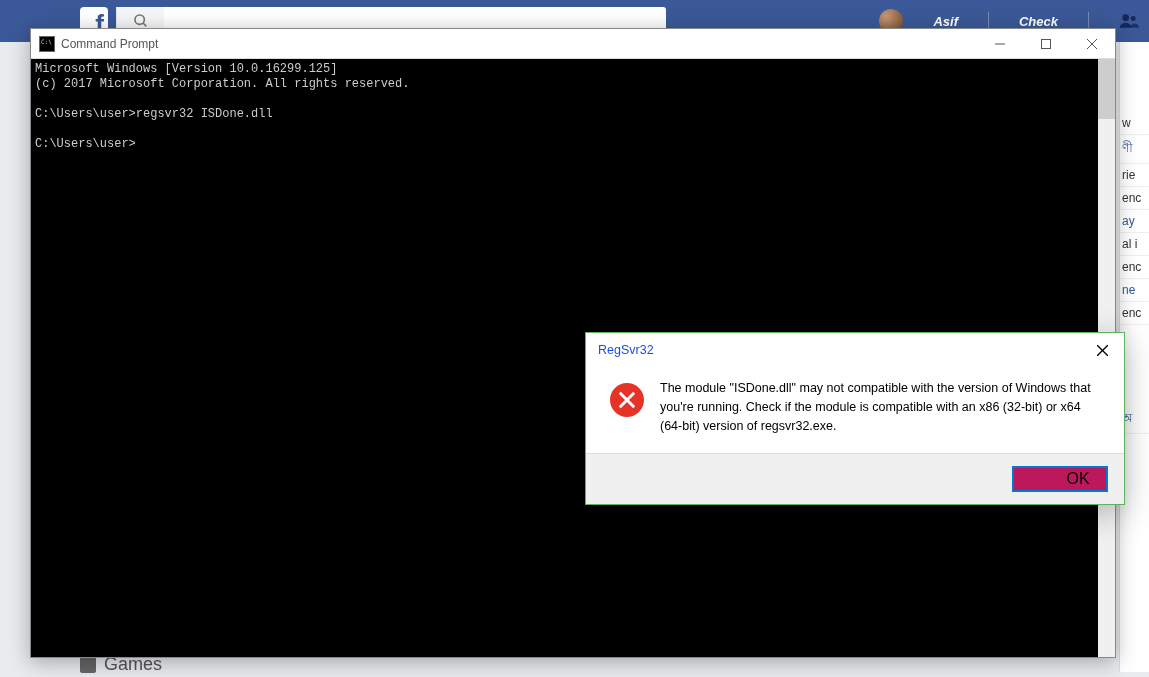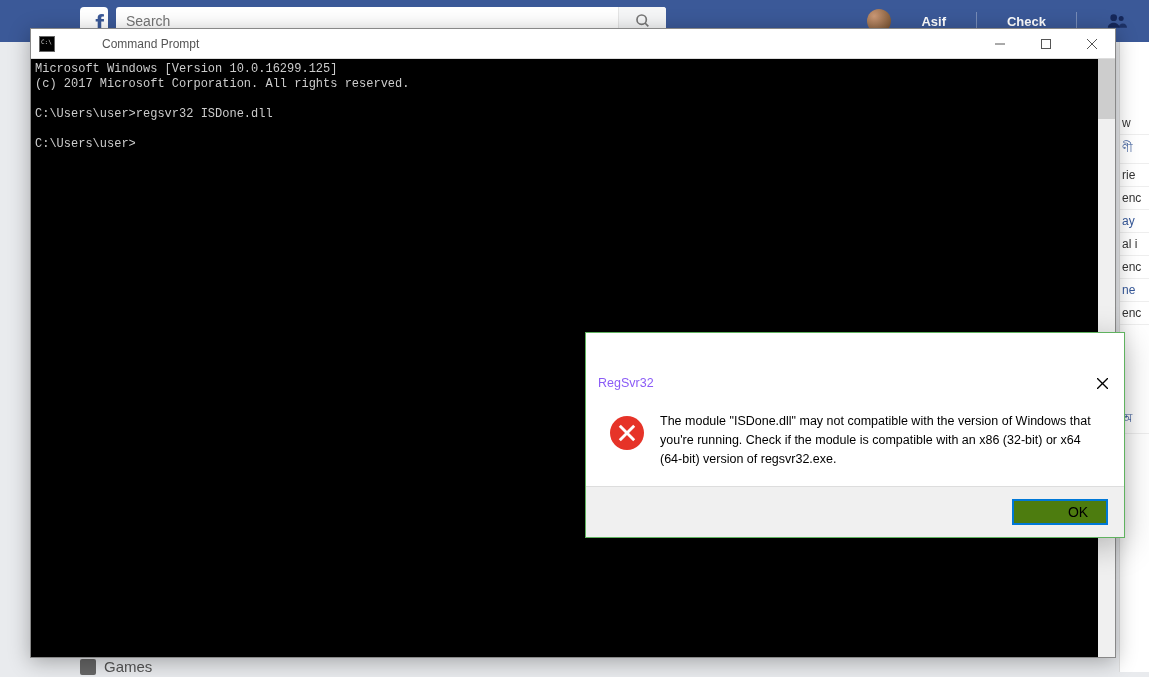--- a/index.html
+++ b/index.html
@@ -64,23 +64,24 @@
     align-items: center;
     justify-content: center;
     border-left: 1px solid #e5e5e5;
     border-radius: 0 3px 3px 0;
   }
   .fb-right {
     margin-left: auto;
     display: flex;
     align-items: center;
     gap: 30px;
-    padding-right: 22px;
+    padding-right: 10px;
     font-size: 13px;
     font-weight: bold;
+    font-style: italic;
   }
   .fb-avatar {
     width: 24px;
     height: 24px;
     border-radius: 50%;
     background: radial-gradient(circle at 30% 30%, #c97, #642);
   }
   .fb-divider {
     width: 1px;
     height: 18px;
@@ -109,21 +110,21 @@
   .side-link { color: #365899; }
 
   
   .fb-bottom-item {
     position: absolute;
     left: 80px;
     bottom: 2px;
     display: flex;
     align-items: center;
     gap: 8px;
-    font-size: 15px;
+    font-size: 18px;
     color: #555;
   }
   .games-ico {
     width: 16px;
     height: 16px;
     background: #666;
     border-radius: 2px;
   }
 
   
@@ -157,21 +158,21 @@
     border:1px solid #666;
   }
   .cmd-icon::after{
     content:"C:\\";
     color:#ccc;
     font-size:6px;
     font-family:Consolas,monospace;
     position:absolute;
     top:1px;left:1px;
   }
-  .cmd-title { flex: 0 0 auto; margin-left: 41px; }
+  .cmd-title { flex: 0 0 auto; }
   .cmd-title-spacer { flex: 1; }
   .win-btns { display: flex; }
   .win-btn {
     width: 46px;
     height: 30px;
     display: flex;
     align-items: center;
     justify-content: center;
     color: #555;
   }
@@ -215,22 +216,21 @@
     border: 1px solid #5fb25f;
     box-shadow: 0 8px 30px rgba(0,0,0,0.25);
     font-size: 12.5px;
   }
   .dlg-title {
     height: 34px;
     display: flex;
     align-items: center;
     padding: 0 0 0 12px;
     font-size: 12.5px;
-    color: #8b5cf6;
-    margin-top: 33px;
+    color: #1d4ed8;
   }
   .dlg-close {
     margin-left: auto;
     width: 44px;
     height: 34px;
     display: flex;
     align-items: center;
     justify-content: center;
     color: #000;
   }
@@ -259,37 +259,36 @@
   .dlg-footer {
     background: #f0f0f0;
     padding: 12px 16px;
     display: flex;
     justify-content: flex-end;
     border-top: 1px solid #ddd;
   }
   .dlg-ok {
     min-width: 96px;
     height: 26px;
-    background: #4d7c0f;
+    background: #be185d;
     border: 2px solid #0078d7;
     display: flex;
     align-items: center;
     justify-content: center;
-    font-size: 14px;
+    font-size: 16px;
     color: #000;
     padding-left: 36px;
   }
 </style>
 </head>
 <body>
 
 <div class="fb-header">
   <div class="fb-logo"></div>
   <div class="fb-search">
-    <input type="text" placeholder="Search" style="">
     <div class="fb-search-btn">
       <svg width="16" height="16" viewBox="0 0 24 24" fill="none" stroke="#777" stroke-width="2.5">
           <circle cx="10" cy="10" r="7"></circle>
           <line x1="20" y1="20" x2="15" y2="15"></line>
         </svg>
     </div>
   </div>
   <div class="fb-right">
     <div class="fb-avatar"></div>
     <span>Asif</span>

